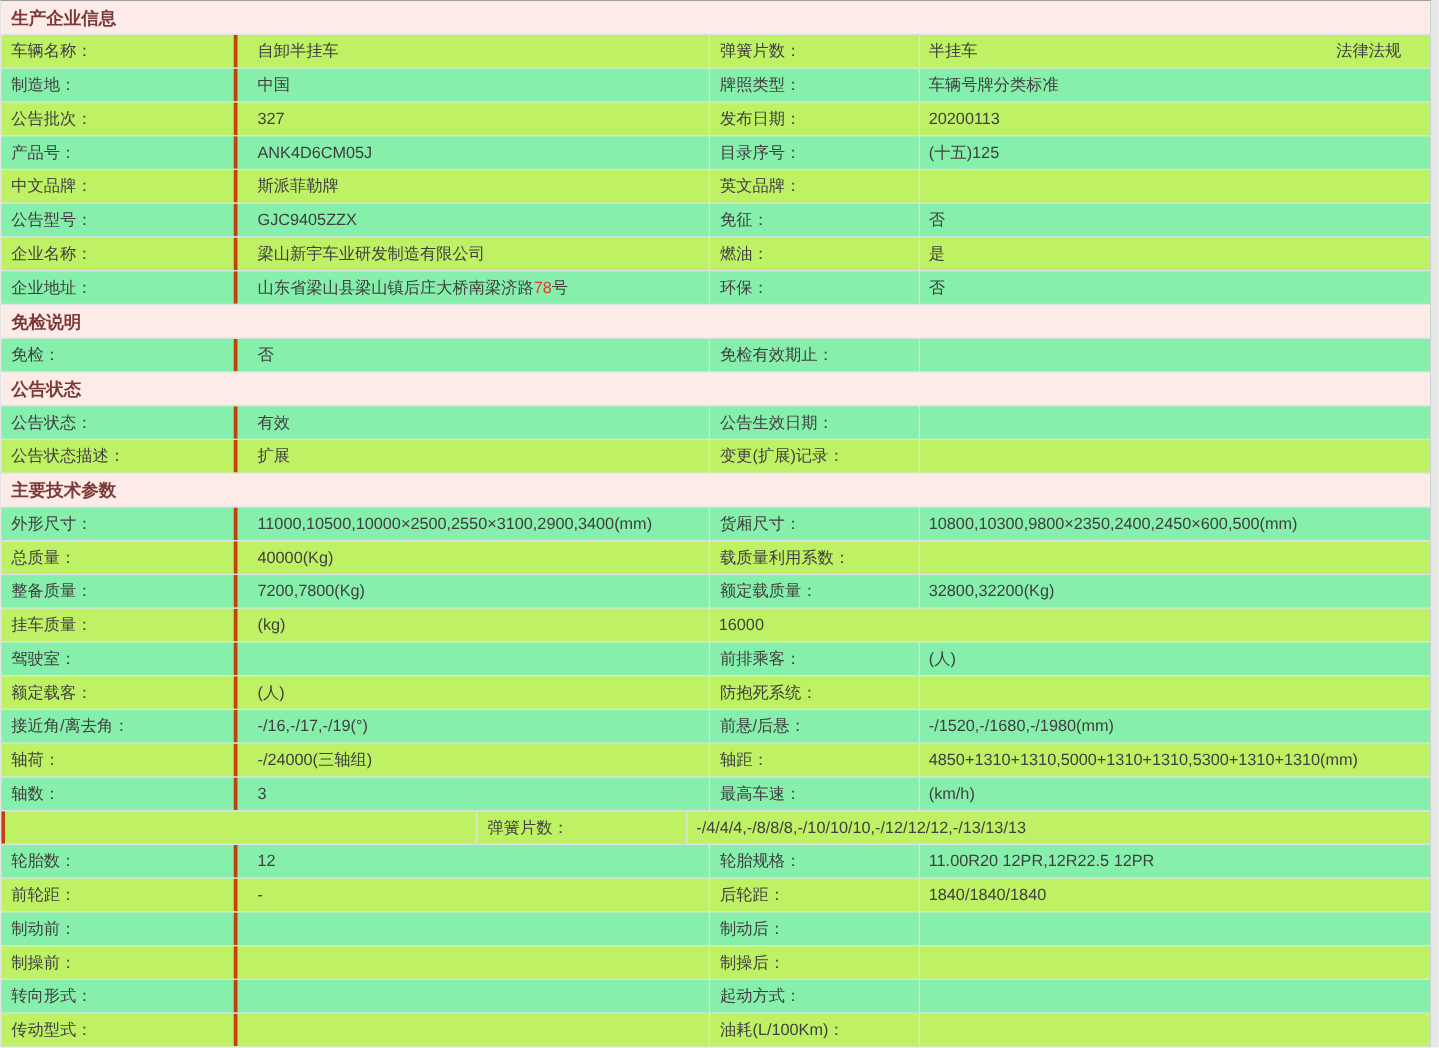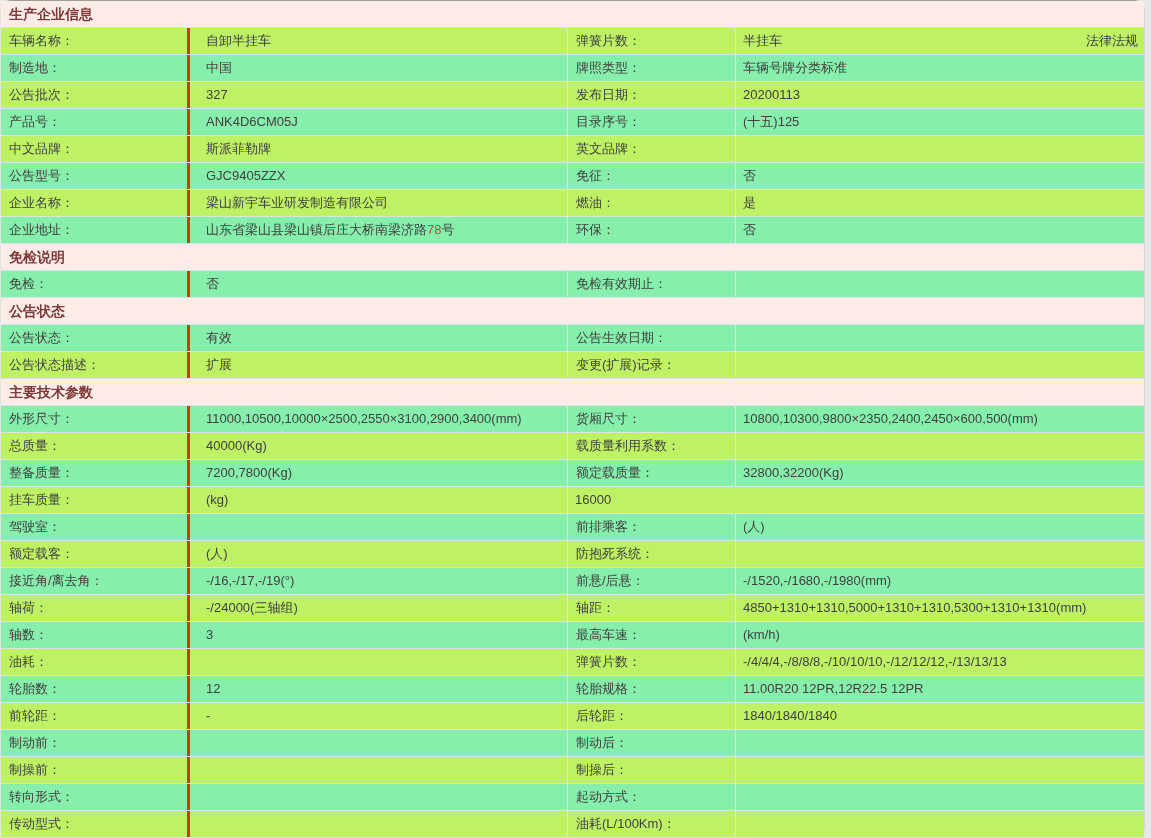--- a/index.html
+++ b/index.html
@@ -8,21 +8,20 @@
     background:#e7e7e7;
     font-family:"Liberation Sans","DejaVu Sans",sans-serif;
     width:1151px;
   }
   .page {
     width:1145px;
     background:#ffffff;
     border-top:1px solid #9e9e9e;
     border-right:1px solid #cfd4d8;
     border-left:1px solid #e3e3e3;
-    border-radius:11px;
   }
   .row {
     display:flex;
     height:27px;
     line-height:26px;
     font-size:13px;
     color:#404040;
     border-bottom:1px solid #dde2e6;
     overflow:hidden;
     background:#86efac;
@@ -41,21 +40,21 @@
     white-space:nowrap;
   }
   .cell {
     overflow:hidden;
     white-space:nowrap;
     height:100%;
   }
   .c1 { width:186px; padding-left:8px; }
   .c2 { width:380px; padding-left:16px; border-left:3px solid #c2410c; }
   .c3 { width:168px; padding-left:8px; border-left:1px solid #dde2e6; }
-  .c4 { flex:1; padding-left:7px; padding-right:6px; border-left:1px solid #dde2e6;
+  .c4 { flex:1; padding-left:7px; padding-right:23px; border-left:1px solid #dde2e6;
         display:flex; justify-content:space-between; }
   .hl { color:#e53935; }
   .toplink { color:#3f3f3f; text-decoration:none; cursor:pointer; }
 </style>
 </head>
 <body>
 
 <div class="page">
   <div id="vehicle-table">
       <div class="row section-row">
@@ -224,21 +223,20 @@
       </div>
       <div class="row data-row">
         <div class="cell c1"><span>轴数：</span></div>
         <div class="cell c2"><span>3</span></div>
         <div class="cell c3"><span>最高车速：</span></div>
         <div class="cell c4">
           <span>(km/h)</span>
         </div>
       </div>
       <div class="row data-row alt">
-        <div class="cell c1"><span>油耗：</span></div>
         <div class="cell c2"><span></span></div>
         <div class="cell c3"><span>弹簧片数：</span></div>
         <div class="cell c4">
           <span>-/4/4/4,-/8/8/8,-/10/10/10,-/12/12/12,-/13/13/13</span>
         </div>
       </div>
       <div class="row data-row">
         <div class="cell c1"><span>轮胎数：</span></div>
         <div class="cell c2"><span>12</span></div>
         <div class="cell c3"><span>轮胎规格：</span></div>

